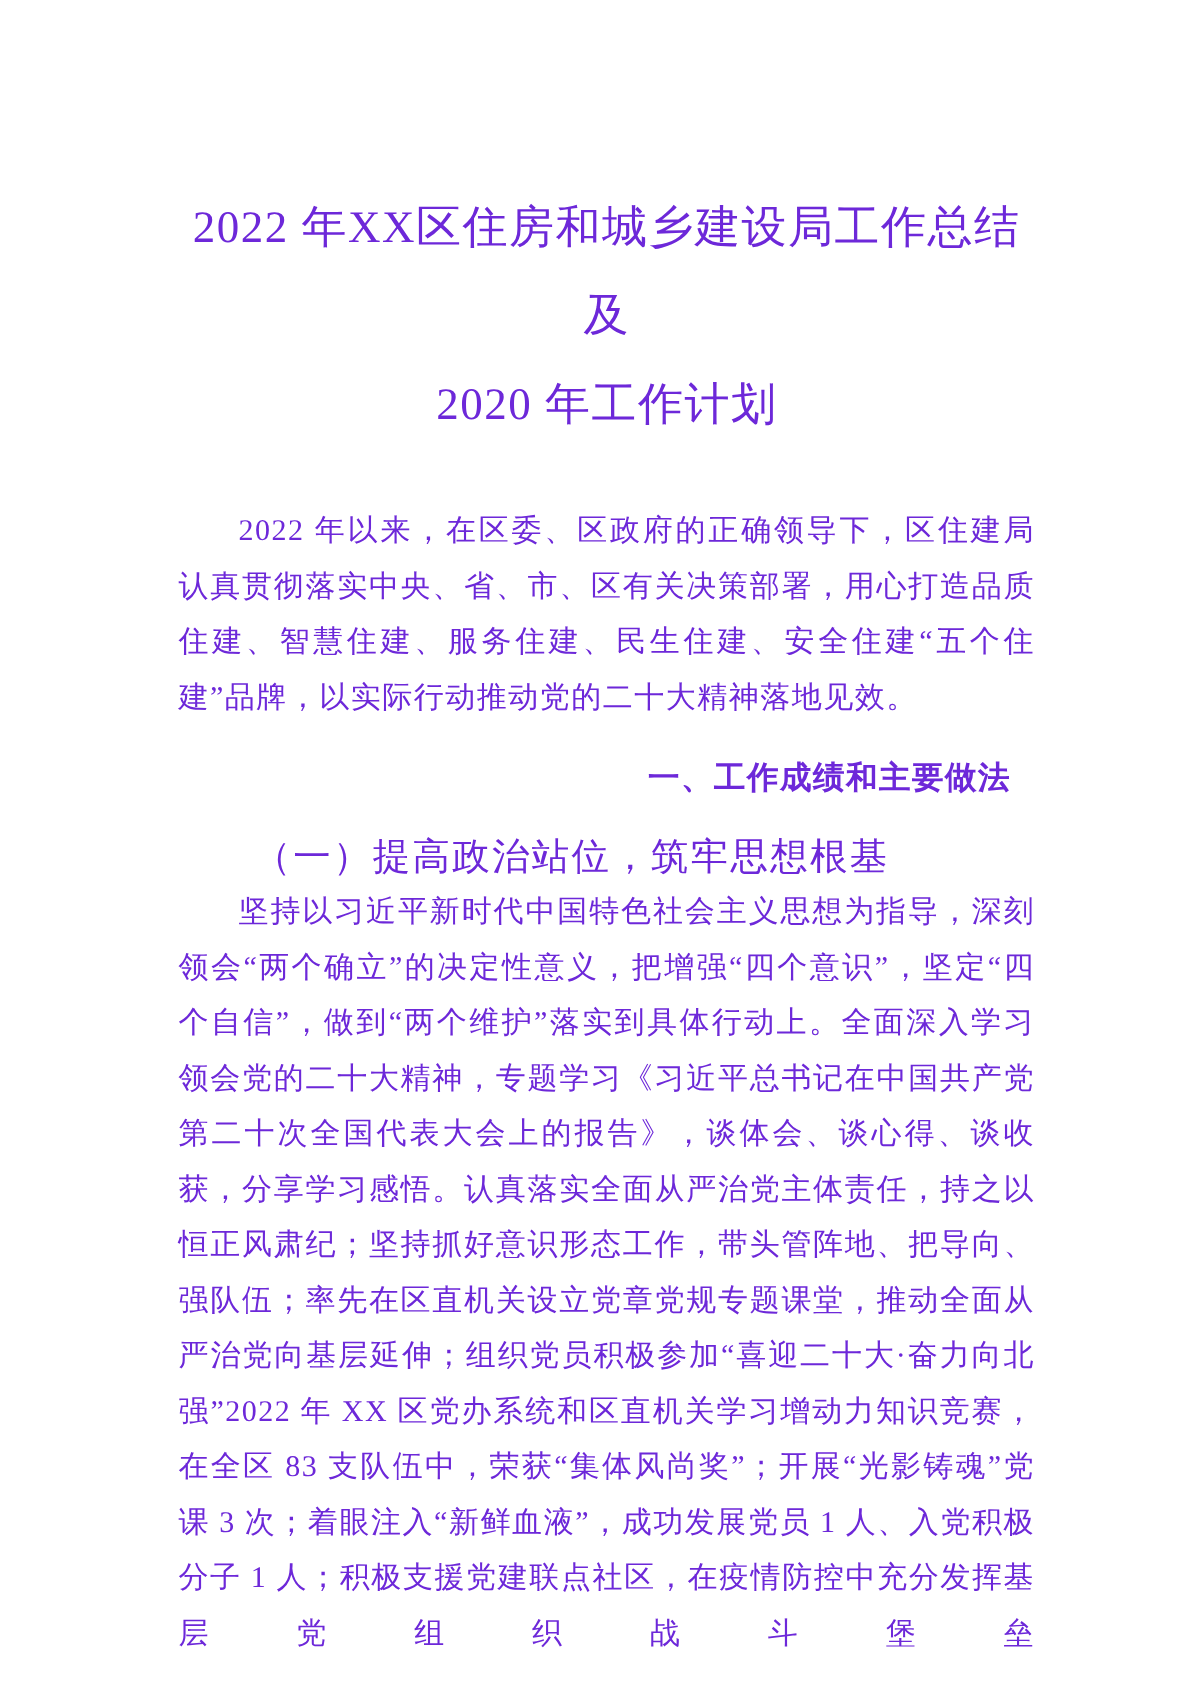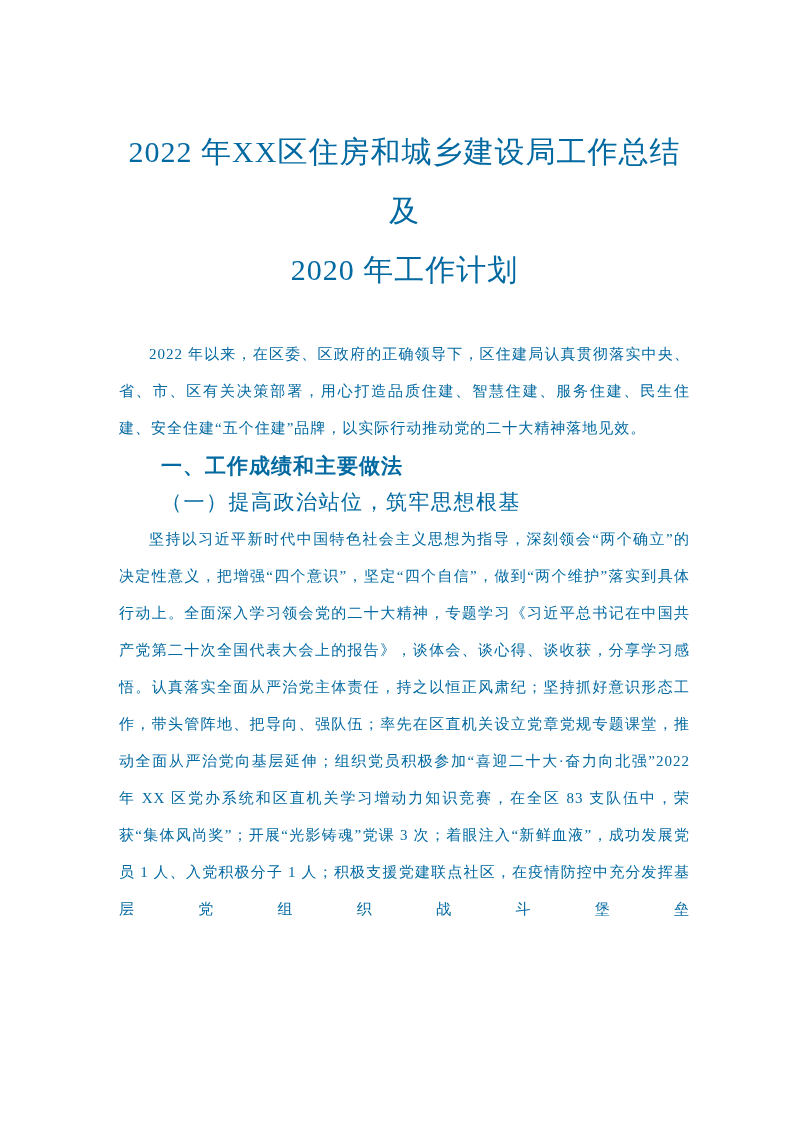--- a/index.html
+++ b/index.html
@@ -8,61 +8,62 @@
     background: #ffffff;
   }
   .page {
     position: relative;
     width: 793px;
     height: 1122px;
     background: #ffffff;
     overflow: hidden;
     box-sizing: border-box;
     padding: 122px 103px 0 119px;
-    color: #0369a1;
+    color: #6d28d9;
     font-family: "Liberation Serif", "DejaVu Serif", serif;
   }
   .doc-title {
     margin: 0 0 37px 0;
     text-align: center;
     font-weight: normal;
     font-size: 30px;
     line-height: 59px;
     letter-spacing: 1px;
     font-family: "Liberation Serif", "DejaVu Serif", serif;
   }
   .doc-title .title-line {
     display: block;
   }
   .body-para {
     margin: 0;
-    font-size: 15px;
+    font-size: 20px;
     line-height: 37px;
     letter-spacing: 1px;
     text-align: justify;
     text-justify: inter-ideograph;
     text-indent: 2em;
     font-family: "Liberation Serif", "DejaVu Serif", serif;
   }
   .body-para.fill-last-line {
     
     text-align-last: justify;
   }
   .section-heading {
-    margin: 0;
+    margin: 16px;
     font-size: 21px;
     line-height: 37px;
     letter-spacing: 1px;
     font-weight: bold;
     text-indent: 2em;
     font-family: "Liberation Sans", "DejaVu Sans", sans-serif;
+    text-align: right;
   }
   .sub-heading {
     margin: 0;
-    font-size: 21px;
+    font-size: 25px;
     line-height: 37px;
     letter-spacing: 1.5px;
     font-weight: normal;
     text-indent: 2em;
     font-family: "Liberation Serif", "DejaVu Serif", serif;
   }
 </style>
 </head>
 <body>
 

